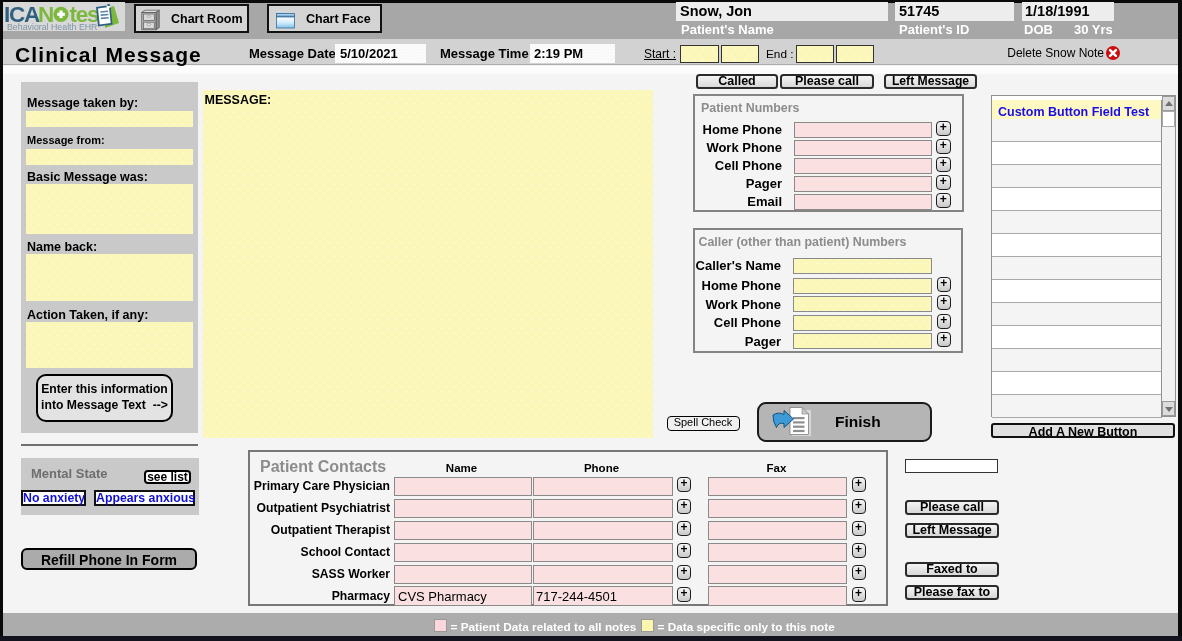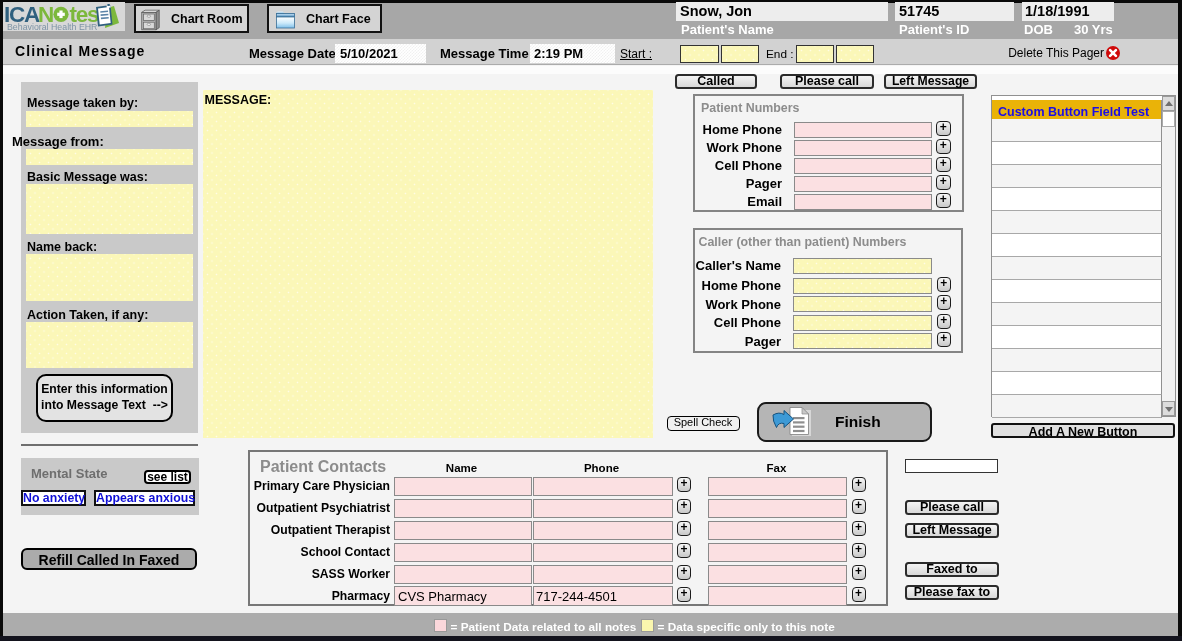--- a/index.html
+++ b/index.html
@@ -85,69 +85,69 @@
   <div class="abs" style="left:895px;top:1.5px;width:119px;height:19px;background:#EDEDED;"></div>
   <div class="abs b" style="left:899px;top:3px;font-size:14.5px;">51745</div>
   <div class="abs" style="left:1022px;top:1.5px;width:92px;height:19px;background:#EDEDED;"></div>
   <div class="abs b" style="left:1025px;top:3px;font-size:14.5px;">1/18/1991</div>
   <div class="abs b" style="left:681px;top:22px;font-size:13px;color:#fff;">Patient's Name</div>
   <div class="abs b" style="left:899px;top:22px;font-size:13px;color:#fff;">Patient's ID</div>
   <div class="abs b" style="left:1024px;top:22px;font-size:13px;color:#fff;">DOB</div>
   <div class="abs b" style="left:1074px;top:22px;font-size:13px;color:#fff;">30 Yrs</div>
 
   <div class="abs" style="left:3px;top:38.5px;width:1175px;height:26.5px;background:#D2D2D2;border-bottom:1px solid #ABABAB;box-sizing:border-box;"></div>
-  <div class="abs b" style="left:15px;top:43px;font-size:14px;letter-spacing:1.1px;">Clinical Message</div>
+  <div class="abs b" style="left:15px;top:43px;font-size:21px;letter-spacing:1.1px;">Clinical Message</div>
   <div class="abs b" style="left:249px;top:45.5px;font-size:13px;">Message Date</div>
   <div class="abs chk" style="left:335px;top:43.5px;width:90.5px;height:19.5px;"></div>
   <div class="abs b" style="left:340px;top:46px;font-size:13px;">5/10/2021</div>
   <div class="abs b" style="left:440px;top:45.5px;font-size:13px;">Message Time</div>
   <div class="abs chk" style="left:530px;top:43.5px;width:85px;height:19.5px;"></div>
   <div class="abs b" style="left:534px;top:46px;font-size:13px;">2:19 PM</div>
-  <div class="abs" style="left:620px;top:46.5px;font-size:12px;text-decoration:underline;">Start :</div>
+  <div class="abs" style="left:644px;top:46.5px;font-size:12px;text-decoration:underline;">Start :</div>
   <div class="abs ylw" style="left:680px;top:44.5px;width:37px;height:16px;border:1px solid #333;"></div>
   <div class="abs ylw" style="left:721px;top:44.5px;width:36px;height:16px;border:1px solid #333;"></div>
   <div class="abs" style="left:766px;top:46.5px;font-size:11.8px;">End :</div>
   <div class="abs ylw" style="left:796px;top:44.5px;width:36px;height:16px;border:1px solid #333;"></div>
   <div class="abs ylw" style="left:836px;top:44.5px;width:36px;height:16px;border:1px solid #333;"></div>
-  <div class="abs" style="left:1004px;top:46px;width:100px;text-align:right;font-size:12px;">Delete This Pager</div>
+  <div class="abs" style="left:1004px;top:46px;width:100px;text-align:right;font-size:12px;">Delete Snow Note</div>
   <div class="abs" id="delico" style="left:1106px;top:46px;"><svg width="14" height="14" viewBox="0 0 14 14">
         <circle cx="7" cy="7" r="7" fill="#cf0a0a"></circle>
         <path d="M4.1 4.1 L9.9 9.9 M9.9 4.1 L4.1 9.9" stroke="#fff" stroke-width="2.6" stroke-linecap="round"></path>
       </svg></div>
 
   <div class="abs" style="left:3px;top:65.5px;width:1175px;height:8px;background:#FCFCFC;"></div>
 
   <div class="abs gpanel" style="left:21px;top:82px;width:177px;height:351px;"></div>
   <div class="abs b" style="left:27px;top:96px;font-size:12.5px;">Message taken by:</div>
   <div class="abs ylw" style="left:26px;top:111px;width:167px;height:16px;"></div>
-  <div class="abs b" style="left:12px;top:134px;font-size:13px;">Message from:</div>
+  <div class="abs b" style="left:27px;top:134px;font-size:11px;">Message from:</div>
   <div class="abs ylw" style="left:26px;top:148.5px;width:167px;height:16px;"></div>
   <div class="abs b" style="left:27px;top:169.5px;font-size:12.5px;">Basic Message was:</div>
   <div class="abs ylw" style="left:26px;top:184px;width:167px;height:50px;"></div>
   <div class="abs b" style="left:27px;top:240px;font-size:12.5px;">Name back:</div>
   <div class="abs ylw" style="left:26px;top:254px;width:167px;height:46.5px;"></div>
   <div class="abs b" style="left:27px;top:307.5px;font-size:12.5px;">Action Taken, if any:</div>
   <div class="abs ylw" style="left:26px;top:322px;width:167px;height:46px;"></div>
   <div class="abs" style="left:36px;top:374px;width:137px;height:48px;background:#E3E3E3;border:2px solid #000;border-radius:10px;box-sizing:border-box;"></div>
   <div class="abs b" style="left:36px;top:382px;width:137px;text-align:center;font-size:12.2px;line-height:15.5px;">Enter this information<br>into Message Text&nbsp; --&gt;</div>
 
   <div class="abs" style="left:21px;top:443.5px;width:177px;height:2px;background:#6f6f6f;"></div>
   <div class="abs gpanel" style="left:21px;top:457.5px;width:178px;height:57px;"></div>
   <div class="abs b" style="left:31px;top:465.5px;font-size:13px;color:#6e6e6e;">Mental State</div>
   <div class="abs b" style="left:144px;top:470px;width:47px;height:14px;background:#fff;border:2px solid #000;border-radius:4px;box-sizing:border-box;text-align:center;font-size:12px;line-height:10px;">see list</div>
   <div class="abs b" style="left:21px;top:489.5px;width:65px;height:16.5px;background:#fff;border:2px solid #111;box-sizing:border-box;text-align:center;font-size:12.3px;line-height:12.5px;color:#0f0fd6;white-space:nowrap;">No anxiety</div>
   <div class="abs b" style="left:94px;top:489.5px;width:101px;height:16.5px;background:#fff;border:2px solid #111;box-sizing:border-box;text-align:center;font-size:12.3px;line-height:12.5px;color:#0f0fd6;white-space:nowrap;">Appears anxious</div>
 
   <div class="abs" style="left:21px;top:548px;width:176px;height:22px;background:#ABABAB;border:2px solid #000;border-radius:6px;box-sizing:border-box;"></div>
-  <div class="abs b" style="left:21px;top:551.5px;width:176px;text-align:center;font-size:14px;">Refill Called In Faxed</div>
+  <div class="abs b" style="left:21px;top:551.5px;width:176px;text-align:center;font-size:14px;">Refill Phone In Form</div>
 
   <div class="abs ylw" style="left:203px;top:89.5px;width:449.5px;height:348.5px;"></div>
   <div class="abs b" style="left:204.5px;top:93px;font-size:12.5px;">MESSAGE:</div>
 
-  <div class="abs btn3 b" style="left:675px;top:73.5px;width:82px;height:15px;font-size:12.5px;line-height:11.5px;">Called</div>
+  <div class="abs btn3 b" style="left:696px;top:73.5px;width:82px;height:15px;font-size:12.5px;line-height:11.5px;">Called</div>
   <div class="abs btn3 b" style="left:780px;top:73.5px;width:94px;height:15px;font-size:12.5px;line-height:11.5px;">Please call</div>
   <div class="abs btn3 b" style="left:884px;top:73.5px;width:93px;height:15px;font-size:12.2px;line-height:11.5px;">Left Message</div>
 
   <div class="abs opanel" style="left:692.5px;top:94px;width:271px;height:117.5px;"></div>
   <div class="abs ptitle" style="left:701px;top:101px;">Patient Numbers</div>
   <div class="abs rowlbl" style="left:662px;top:122px;width:120px;">Home Phone</div>
   <div class="abs pnk fld" style="left:794px;top:121.5px;width:136px;height:14.5px;"></div>
   <div class="abs plus" style="left:936px;top:120.5px;width:14.5px;height:15px;">+</div>
   <div class="abs rowlbl" style="left:662px;top:140px;width:120px;">Work Phone</div>
   <div class="abs pnk fld" style="left:794px;top:139.5px;width:136px;height:14.5px;"></div>
@@ -187,21 +187,21 @@
         <path d="M31 1.5 L31 8 L37.5 8 Z" fill="#c9c9c9" stroke="#8a8a8a" stroke-width="0.7"></path>
         <rect x="22" y="11" width="11.5" height="2.2" fill="#8f8f8f"></rect>
         <rect x="22" y="15.3" width="11.5" height="2.2" fill="#8f8f8f"></rect>
         <rect x="22" y="19.6" width="11.5" height="2.2" fill="#8f8f8f"></rect>
         <rect x="22" y="23.9" width="11.5" height="2.2" fill="#8f8f8f"></rect>
         <path d="M2 9 Q8 5.5 13 8.5 L13 4.5 L22.5 13 L13 21.5 L13 17.5 Q7.5 16 5.5 21.5 Q1.5 15 2 9 Z" fill="#3d9ad6" stroke="#16527e" stroke-width="1"></path>
       </svg></div>
   <div class="abs b" style="left:835px;top:413px;font-size:15.5px;">Finish</div>
 
   <div class="abs" id="listbox" style="left:991px;top:95px;width:185px;height:322px;border:1px solid #909090;box-sizing:border-box;background:#fff;">
-      <div style="position:absolute;left:0;top:4px;width:170px;height:23px;background:#eab308;border-bottom:1px solid #A8A8A8;box-sizing:border-box;border-right:1px solid #909090;">
+      <div style="position:absolute;left:0;top:4px;width:170px;height:23px;background:#fef9c3;border-bottom:1px solid #A8A8A8;box-sizing:border-box;border-right:1px solid #909090;">
         <div style="position:absolute;left:6px;top:5px;font-weight:bold;font-size:12.5px;color:#1a0de8;">Custom Button Field Test</div>
       </div>
       <div style="position:absolute;left:0;top:23px;width:170px;height:23px;background:#F4F4F4;border-bottom:1px solid #A8A8A8;box-sizing:border-box;border-right:1px solid #909090;"></div>
       <div style="position:absolute;left:0;top:46px;width:170px;height:23px;background:#FFFFFF;border-bottom:1px solid #A8A8A8;box-sizing:border-box;border-right:1px solid #909090;"></div>
       <div style="position:absolute;left:0;top:69px;width:170px;height:23px;background:#F4F4F4;border-bottom:1px solid #A8A8A8;box-sizing:border-box;border-right:1px solid #909090;"></div>
       <div style="position:absolute;left:0;top:92px;width:170px;height:23px;background:#FFFFFF;border-bottom:1px solid #A8A8A8;box-sizing:border-box;border-right:1px solid #909090;"></div>
       <div style="position:absolute;left:0;top:115px;width:170px;height:23px;background:#F4F4F4;border-bottom:1px solid #A8A8A8;box-sizing:border-box;border-right:1px solid #909090;"></div>
       <div style="position:absolute;left:0;top:138px;width:170px;height:23px;background:#FFFFFF;border-bottom:1px solid #A8A8A8;box-sizing:border-box;border-right:1px solid #909090;"></div>
       <div style="position:absolute;left:0;top:161px;width:170px;height:23px;background:#F4F4F4;border-bottom:1px solid #A8A8A8;box-sizing:border-box;border-right:1px solid #909090;"></div>
       <div style="position:absolute;left:0;top:184px;width:170px;height:23px;background:#FFFFFF;border-bottom:1px solid #A8A8A8;box-sizing:border-box;border-right:1px solid #909090;"></div>

